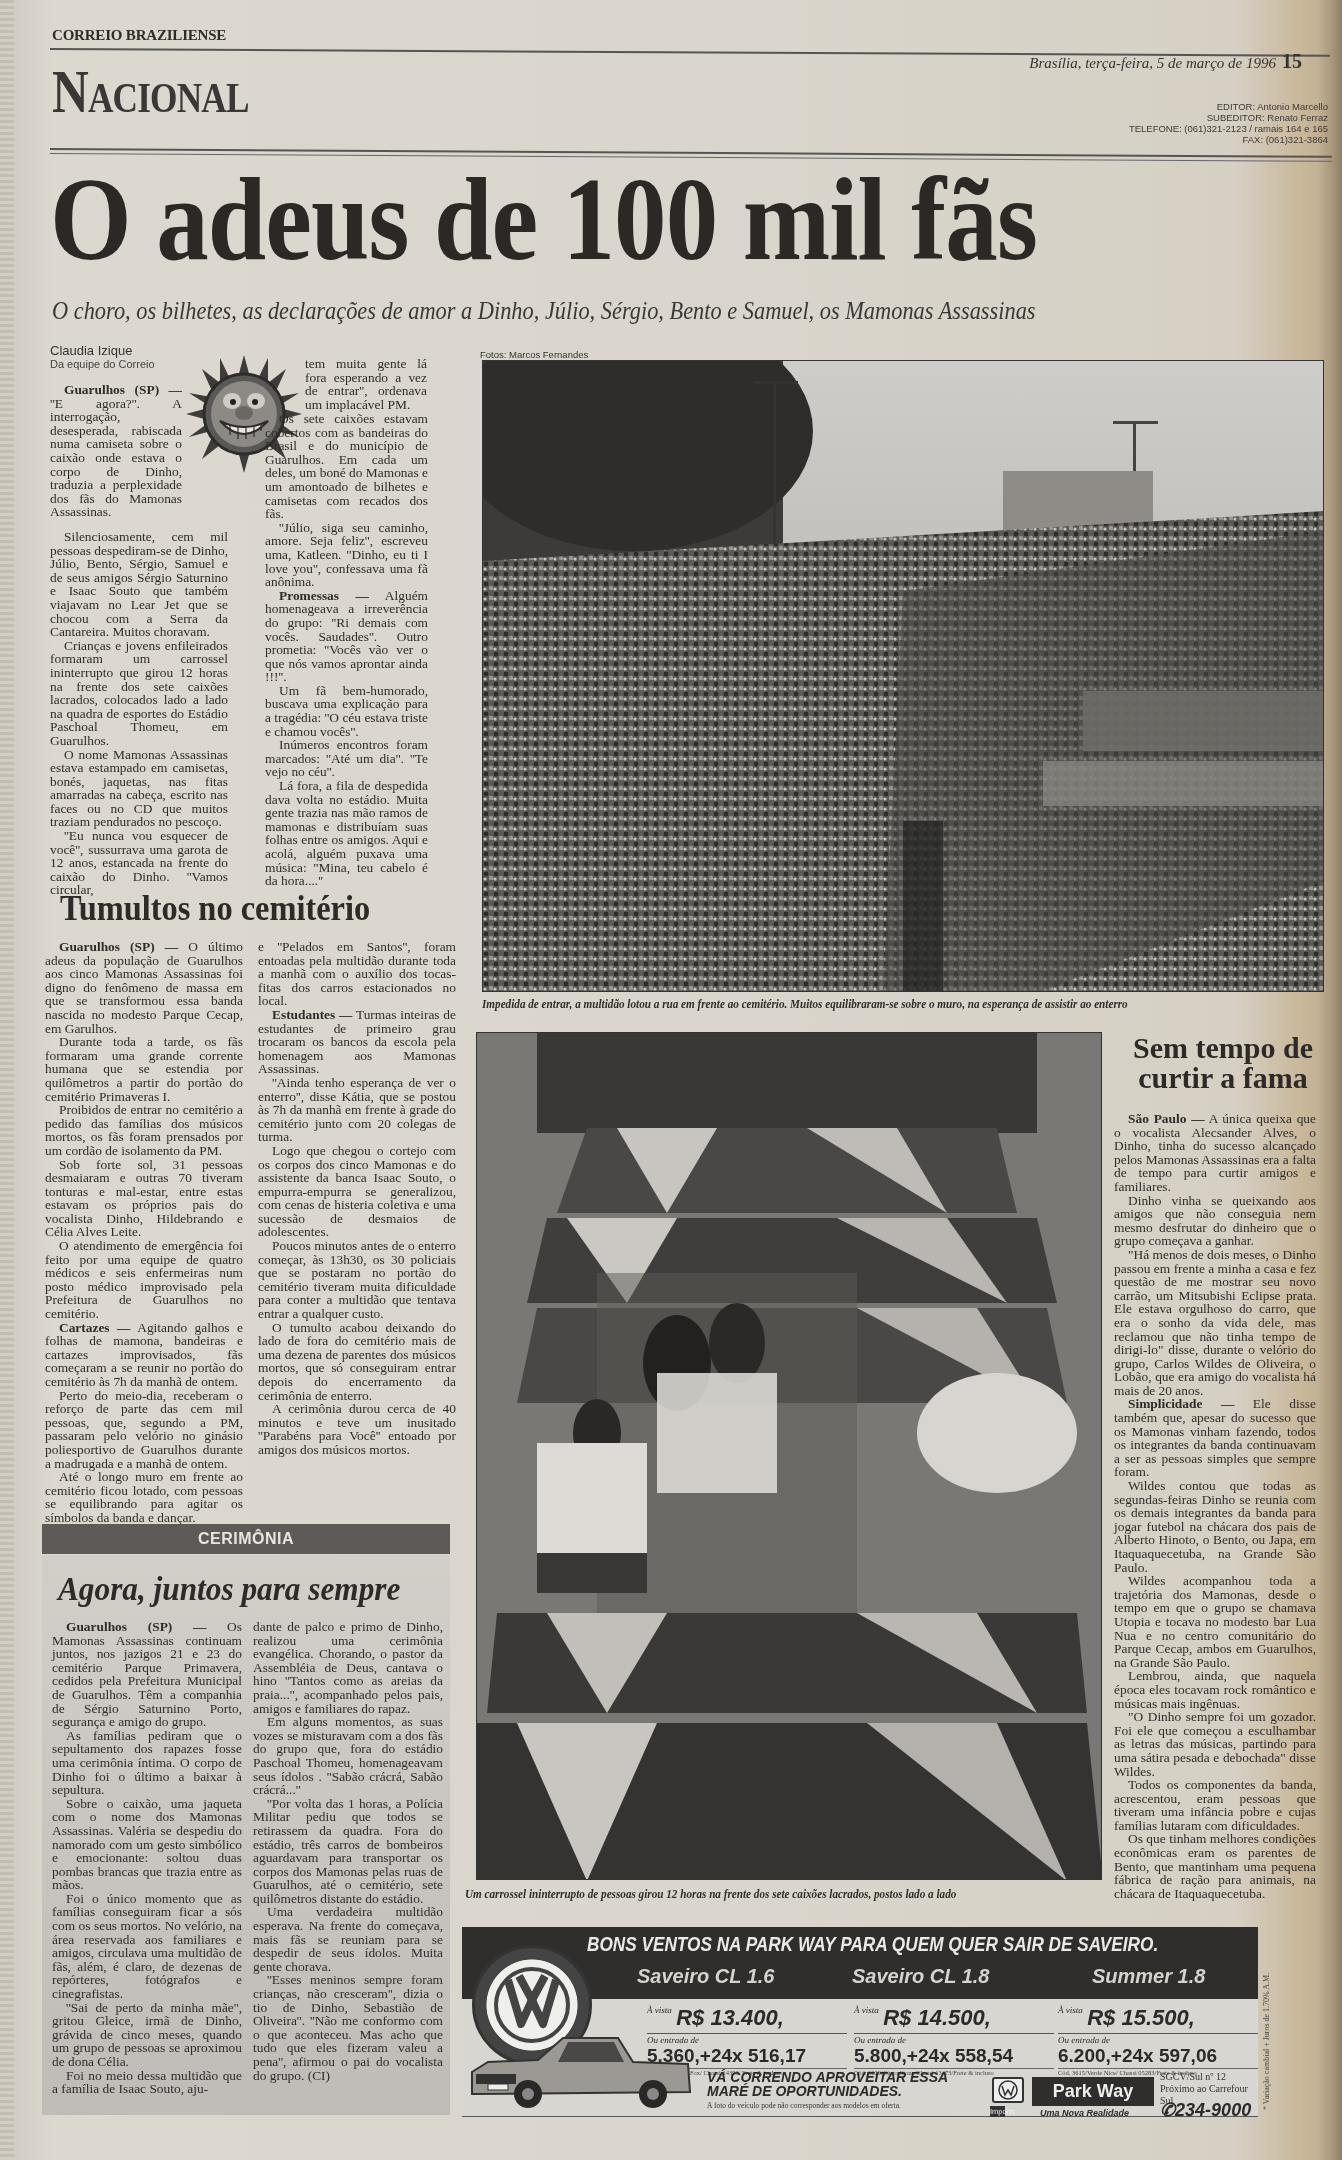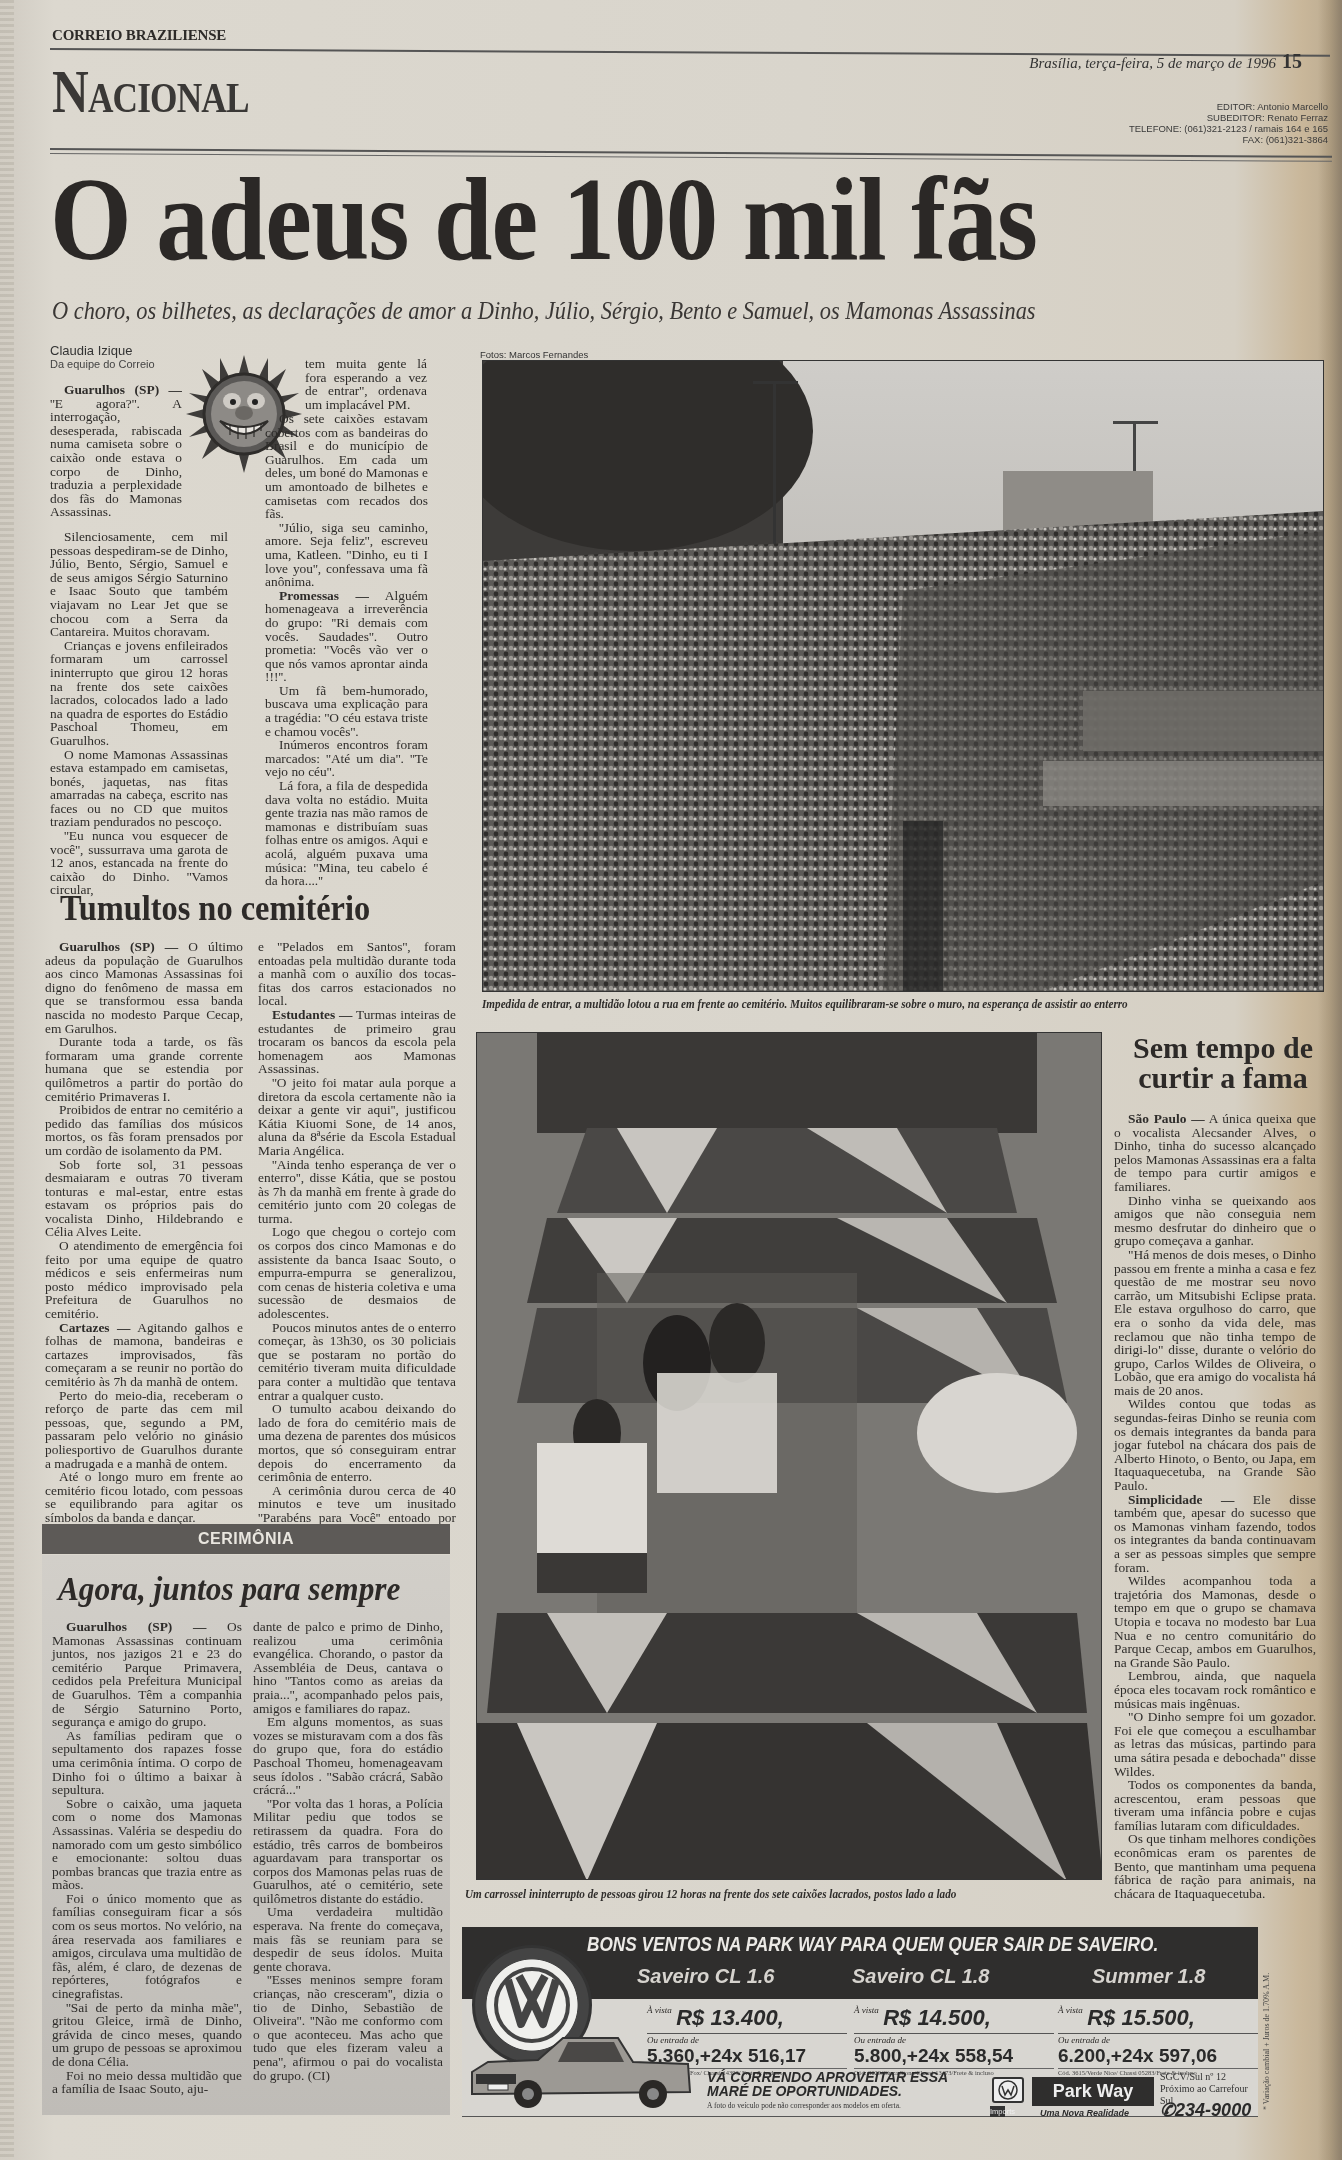--- a/index.html
+++ b/index.html
@@ -265,21 +265,20 @@
     <p><span>Sob forte sol, 31 pessoas desmaiaram e outras 70 tiveram tonturas e mal-estar, entre estas estavam os próprios pais do vocalista Dinho, Hildebrando e Célia Alves Leite.</span></p>
     <p><span>O atendimento de emergência foi feito por uma equipe de quatro médicos e seis enfermeiras num posto médico improvisado pela Prefeitura de Guarulhos no cemitério.</span></p>
     <p><b>Cartazes —</b><span> Agitando galhos e folhas de mamona, bandeiras e cartazes improvisados, fãs começaram a se reunir no portão do cemitério às 7h da manhã de ontem.</span></p>
     <p><span>Perto do meio-dia, receberam o reforço de parte das cem mil pessoas, que, segundo a PM, passaram pelo velório no ginásio poliesportivo de Guarulhos durante a madrugada e a manhã de ontem.</span></p>
     <p><span>Até o longo muro em frente ao cemitério ficou lotado, com pessoas se equilibrando para agitar os símbolos da banda e dançar.</span></p>
     <p><span>As músicas de maior sucesso dos Mamonas Assassinas, como ''Vira''</span></p>
   </div>
   <div class="col" style="left:258px; top:940px; width:198px;">
     <p style="text-indent:0"><span>e ''Pelados em Santos'', foram entoadas pela multidão durante toda a manhã com o auxílio dos tocas-fitas dos carros estacionados no local.</span></p>
     <p><b>Estudantes —</b><span> Turmas inteiras de estudantes de primeiro grau trocaram os bancos da escola pela homenagem aos Mamonas Assassinas.</span></p>
-    <p><span>''O jeito foi matar aula porque a diretora da escola certamente não ia deixar a gente vir aqui'', justificou Kátia Kiuomi Sone, de 14 anos, aluna da 8ªsérie da Escola Estadual Maria Angélica.</span></p>
     <p><span>''Ainda tenho esperança de ver o enterro'', disse Kátia, que se postou às 7h da manhã em frente à grade do cemitério junto com 20 colegas de turma.</span></p>
     <p><span>Logo que chegou o cortejo com os corpos dos cinco Mamonas e do assistente da banca Isaac Souto, o empurra-empurra se generalizou, com cenas de histeria coletiva e uma sucessão de desmaios de adolescentes.</span></p>
     <p><span>Poucos minutos antes de o enterro começar, às 13h30, os 30 policiais que se postaram no portão do cemitério tiveram muita dificuldade para conter a multidão que tentava entrar a qualquer custo.</span></p>
     <p><span>O tumulto acabou deixando do lado de fora do cemitério mais de uma dezena de parentes dos músicos mortos, que só conseguiram entrar depois do encerramento da cerimônia de enterro.</span></p>
     <p><span>A cerimônia durou cerca de 40 minutos e teve um inusitado ''Parabéns para Você'' entoado por amigos dos músicos mortos.</span></p>
   </div>
 
   <div class="shade-box"></div>
   <div class="kicker-bar">CERIMÔNIA</div>
   <h2 class="subhead agora">Agora, juntos para sempre</h2>
@@ -332,22 +331,22 @@
   <div class="caption" style="left:465px; top:1886px;">Um carrossel ininterrupto de pessoas girou 12 horas na frente dos sete caixões lacrados, postos lado a lado</div>
 
   <h2 class="subhead sem">
     <span>Sem tempo de</span><br>
     <span>curtir a fama</span>
   </h2>
   <div class="col" style="left:1114px; top:1112px; width:202px;">
     <p><b>São Paulo —</b><span> A única queixa que o vocalista Alecsander Alves, o Dinho, tinha do sucesso alcançado pelos Mamonas Assassinas era a falta de tempo para curtir amigos e familiares.</span></p>
     <p><span>Dinho vinha se queixando aos amigos que não conseguia nem mesmo desfrutar do dinheiro que o grupo começava a ganhar.</span></p>
     <p><span>"Há menos de dois meses, o Dinho passou em frente a minha a casa e fez questão de me mostrar seu novo carrão, um Mitsubishi Eclipse prata. Ele estava orgulhoso do carro, que era o sonho da vida dele, mas reclamou que não tinha tempo de dirigi-lo" disse, durante o velório do grupo, Carlos Wildes de Oliveira, o Lobão, que era amigo do vocalista há mais de 20 anos.</span></p>
+    <p><b>Simplicidade —</b><span> Ele disse também que, apesar do sucesso que os Mamonas vinham fazendo, todos os integrantes da banda continuavam a ser as pessoas simples que sempre foram.</span></p>
     <p><span>Wildes contou que todas as segundas-feiras Dinho se reunia com os demais integrantes da banda para jogar futebol na chácara dos pais de Alberto Hinoto, o Bento, ou Japa, em Itaquaquecetuba, na Grande São Paulo.</span></p>
-    <p><b>Simplicidade —</b><span> Ele disse também que, apesar do sucesso que os Mamonas vinham fazendo, todos os integrantes da banda continuavam a ser as pessoas simples que sempre foram.</span></p>
     <p><span>Wildes acompanhou toda a trajetória dos Mamonas, desde o tempo em que o grupo se chamava Utopia e tocava no modesto bar Lua Nua e no centro comunitário do Parque Cecap, ambos em Guarulhos, na Grande São Paulo.</span></p>
     <p><span>Lembrou, ainda, que naquela época eles tocavam rock romântico e músicas mais ingênuas.</span></p>
     <p><span>"O Dinho sempre foi um gozador. Foi ele que começou a esculhambar as letras das músicas, partindo para uma sátira pesada e debochada" disse Wildes.</span></p>
     <p><span>Todos os componentes da banda, acrescentou, eram pessoas que tiveram uma infância pobre e cujas famílias lutaram com dificuldades.</span></p>
     <p><span>Os que tinham melhores condições econômicas eram os parentes de Bento, que mantinham uma pequena fábrica de ração para animais, na chácara de Itaquaquecetuba.</span></p>
   </div>
 
   <div class="ad">
     <div class="ad-banner"></div>
     <div class="vw-logo">

